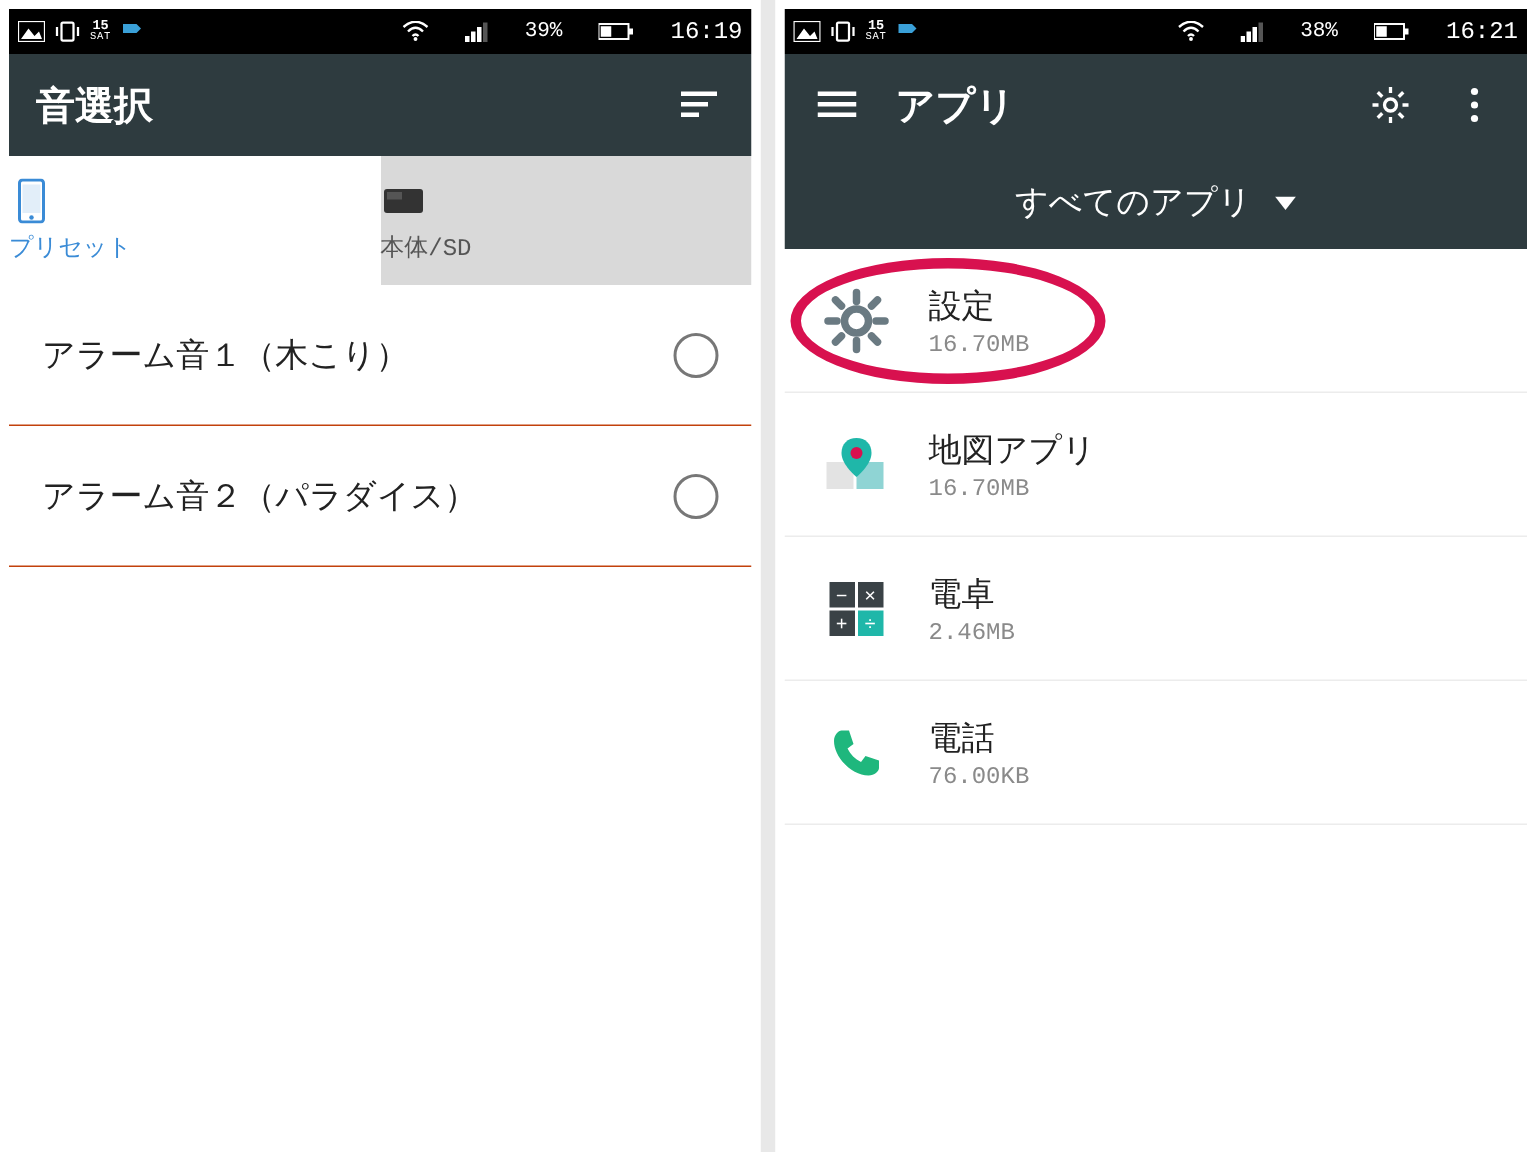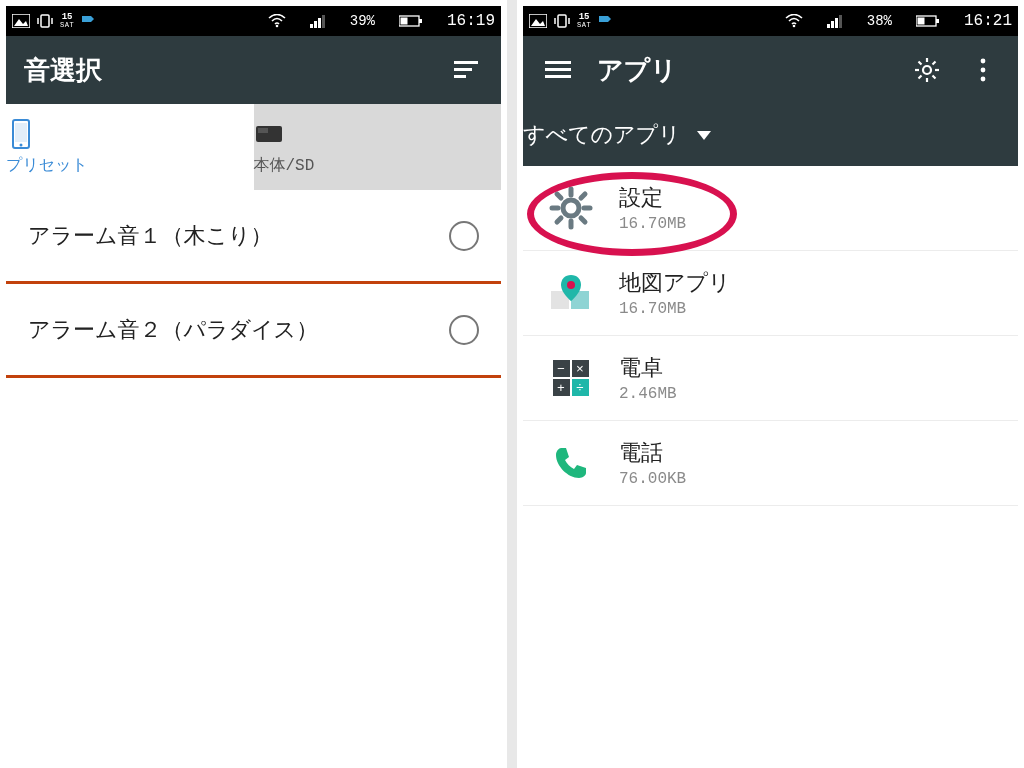--- a/index.html
+++ b/index.html
@@ -63,46 +63,47 @@
   }
   .tab.active { color: #3a8bd6; background: #fff; }
   .tab.inactive { color: #555; background: #d9d9d9; }
   .tab .glyph { width: 30px; height: 30px; display: flex; align-items: center; justify-content: center; }
   
   .row-a {
     height: 94px;
     display: flex;
     align-items: center;
     padding: 0 22px;
-    border-bottom: 3px solid #c2410c;
+    border-bottom: 1px solid #c2410c;
     font-size: 22px;
     color: #222;
     cursor: pointer;
   }
   .row-a .label { flex: 1; }
   .radio {
     width: 30px;
     height: 30px;
     border: 2px solid #777;
     border-radius: 50%;
   }
   
   .dropdownbar {
     background: #2e3b3f;
     color: #fff;
     height: 62px;
     display: flex;
     align-items: center;
+    justify-content: center;
     font-size: 22px;
     gap: 16px;
     cursor: pointer;
   }
   
   .approw {
-    height: 85px;
+    height: 96px;
     display: flex;
     align-items: center;
     padding: 0 20px;
     gap: 20px;
     border-bottom: 1px solid #ececec;
     cursor: pointer;
     position: relative;
   }
   .approw .appicon {
     width: 56px;

